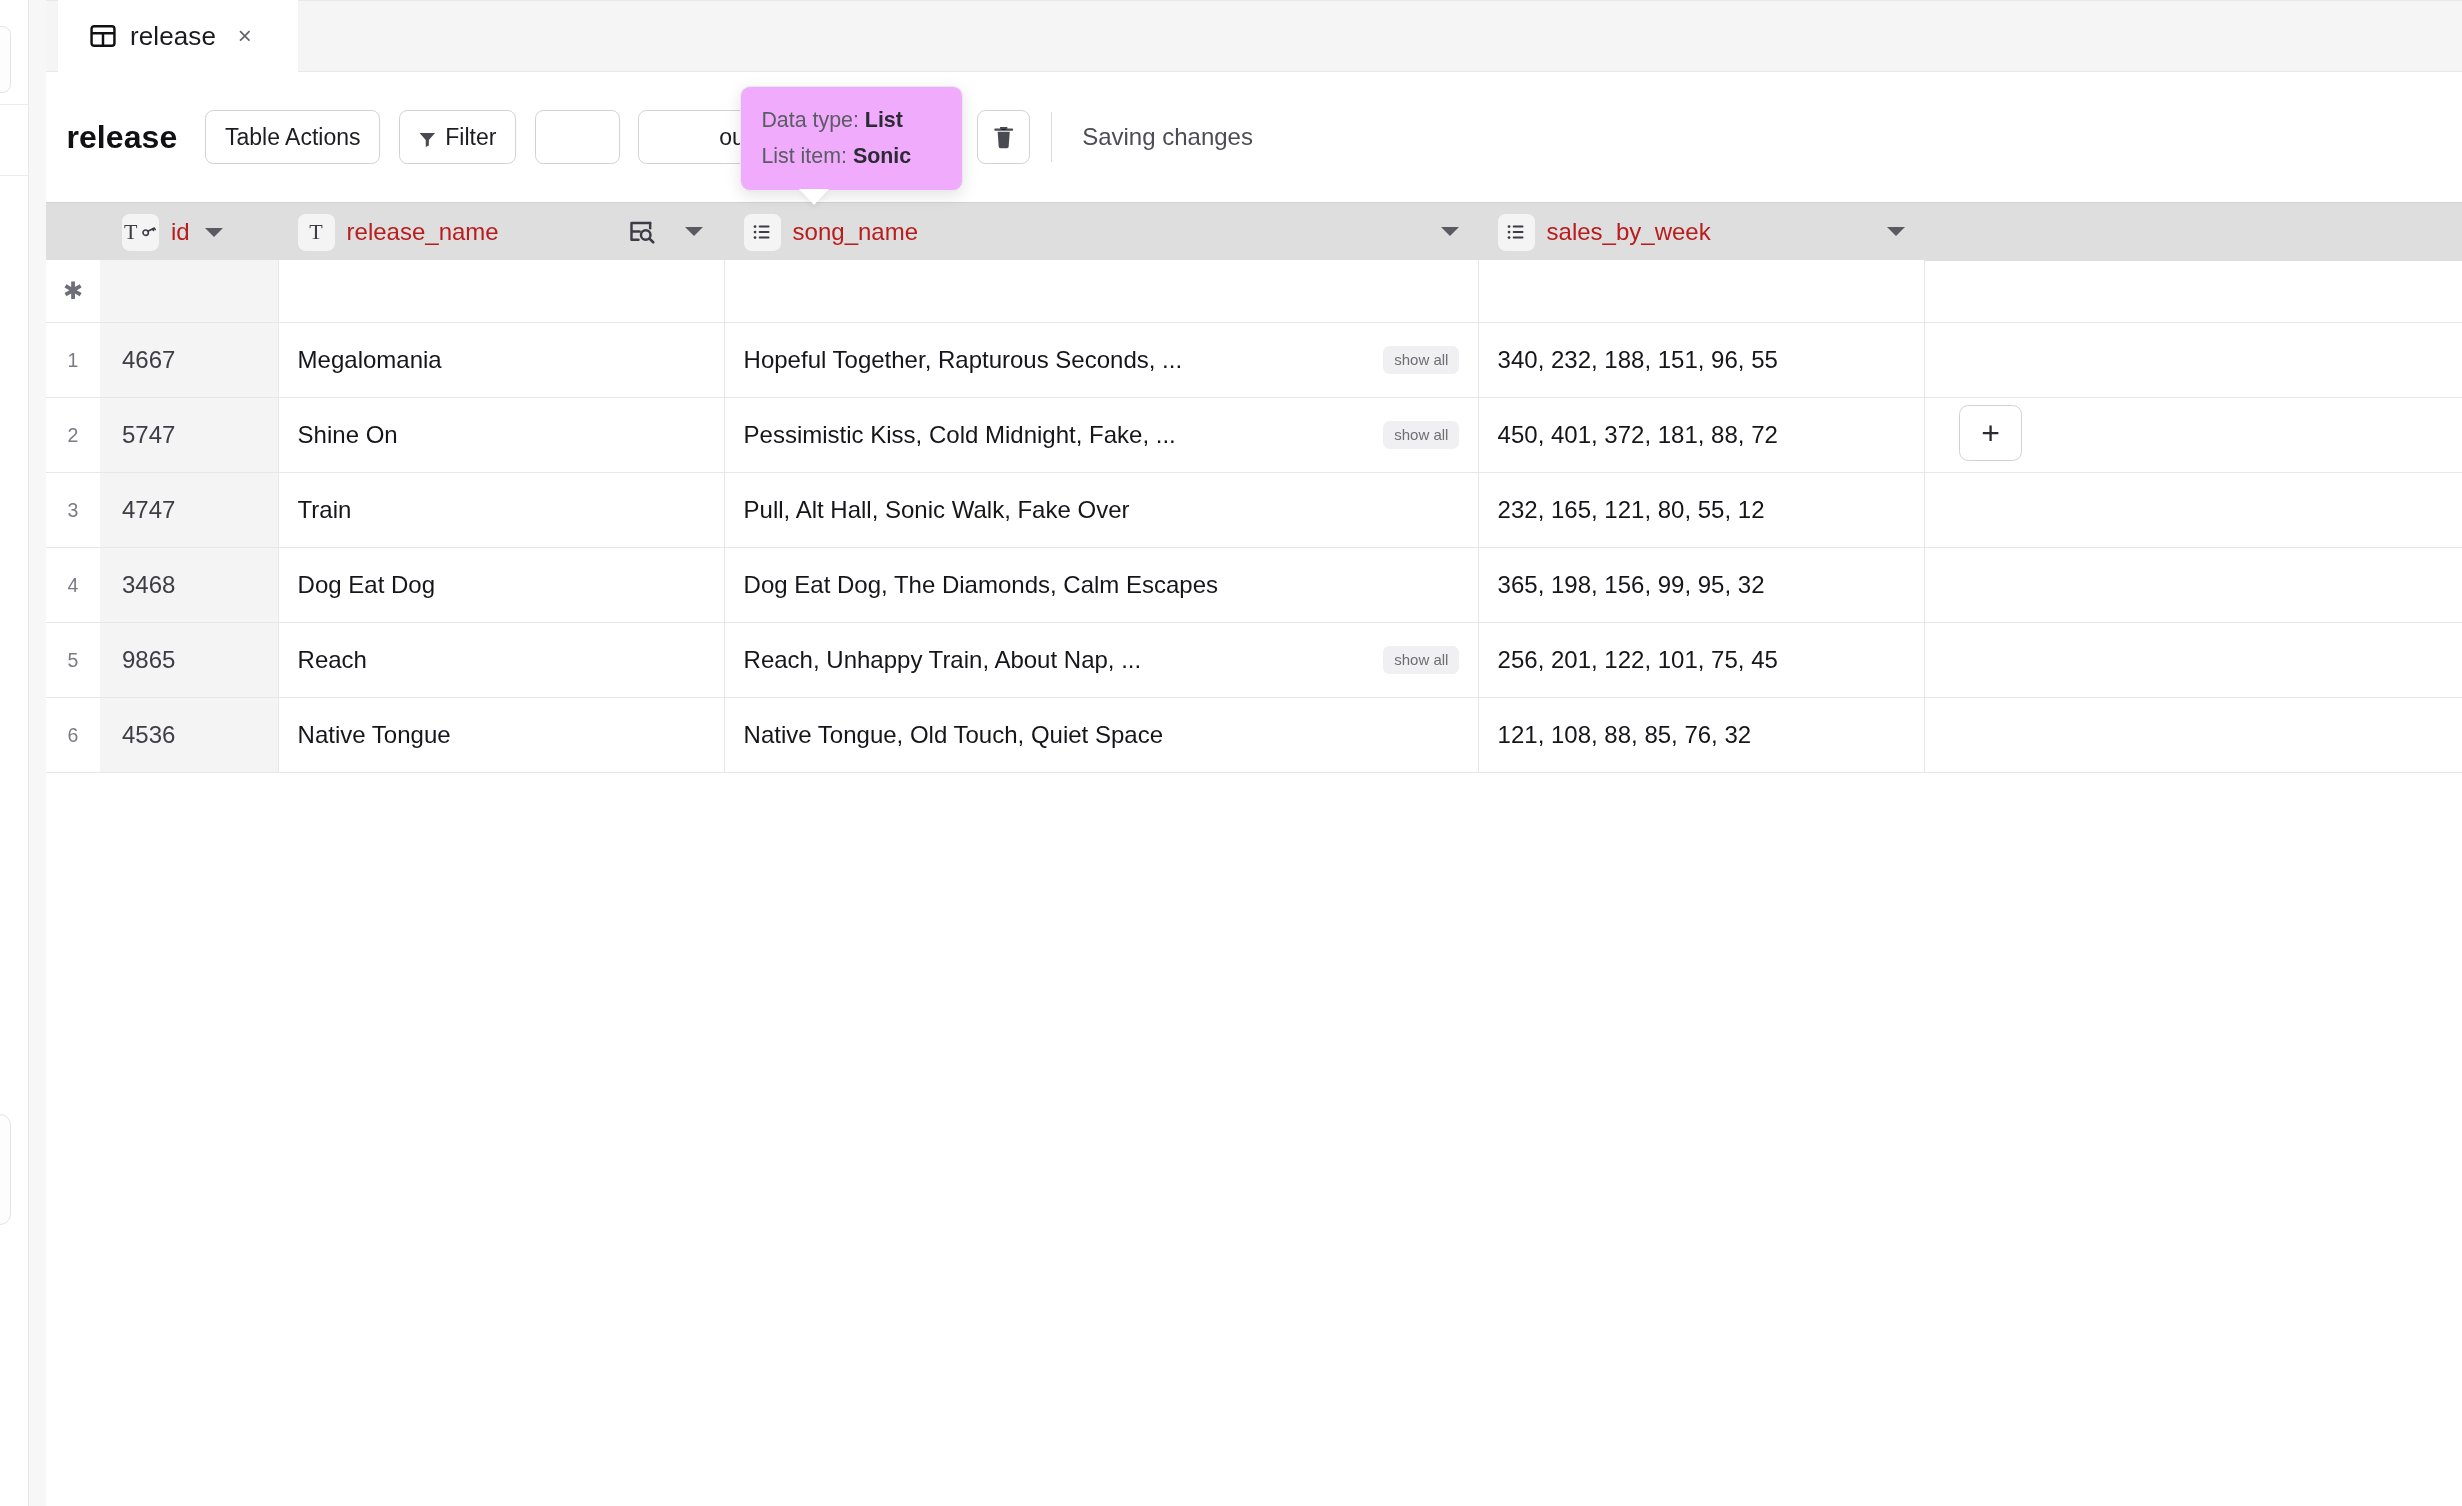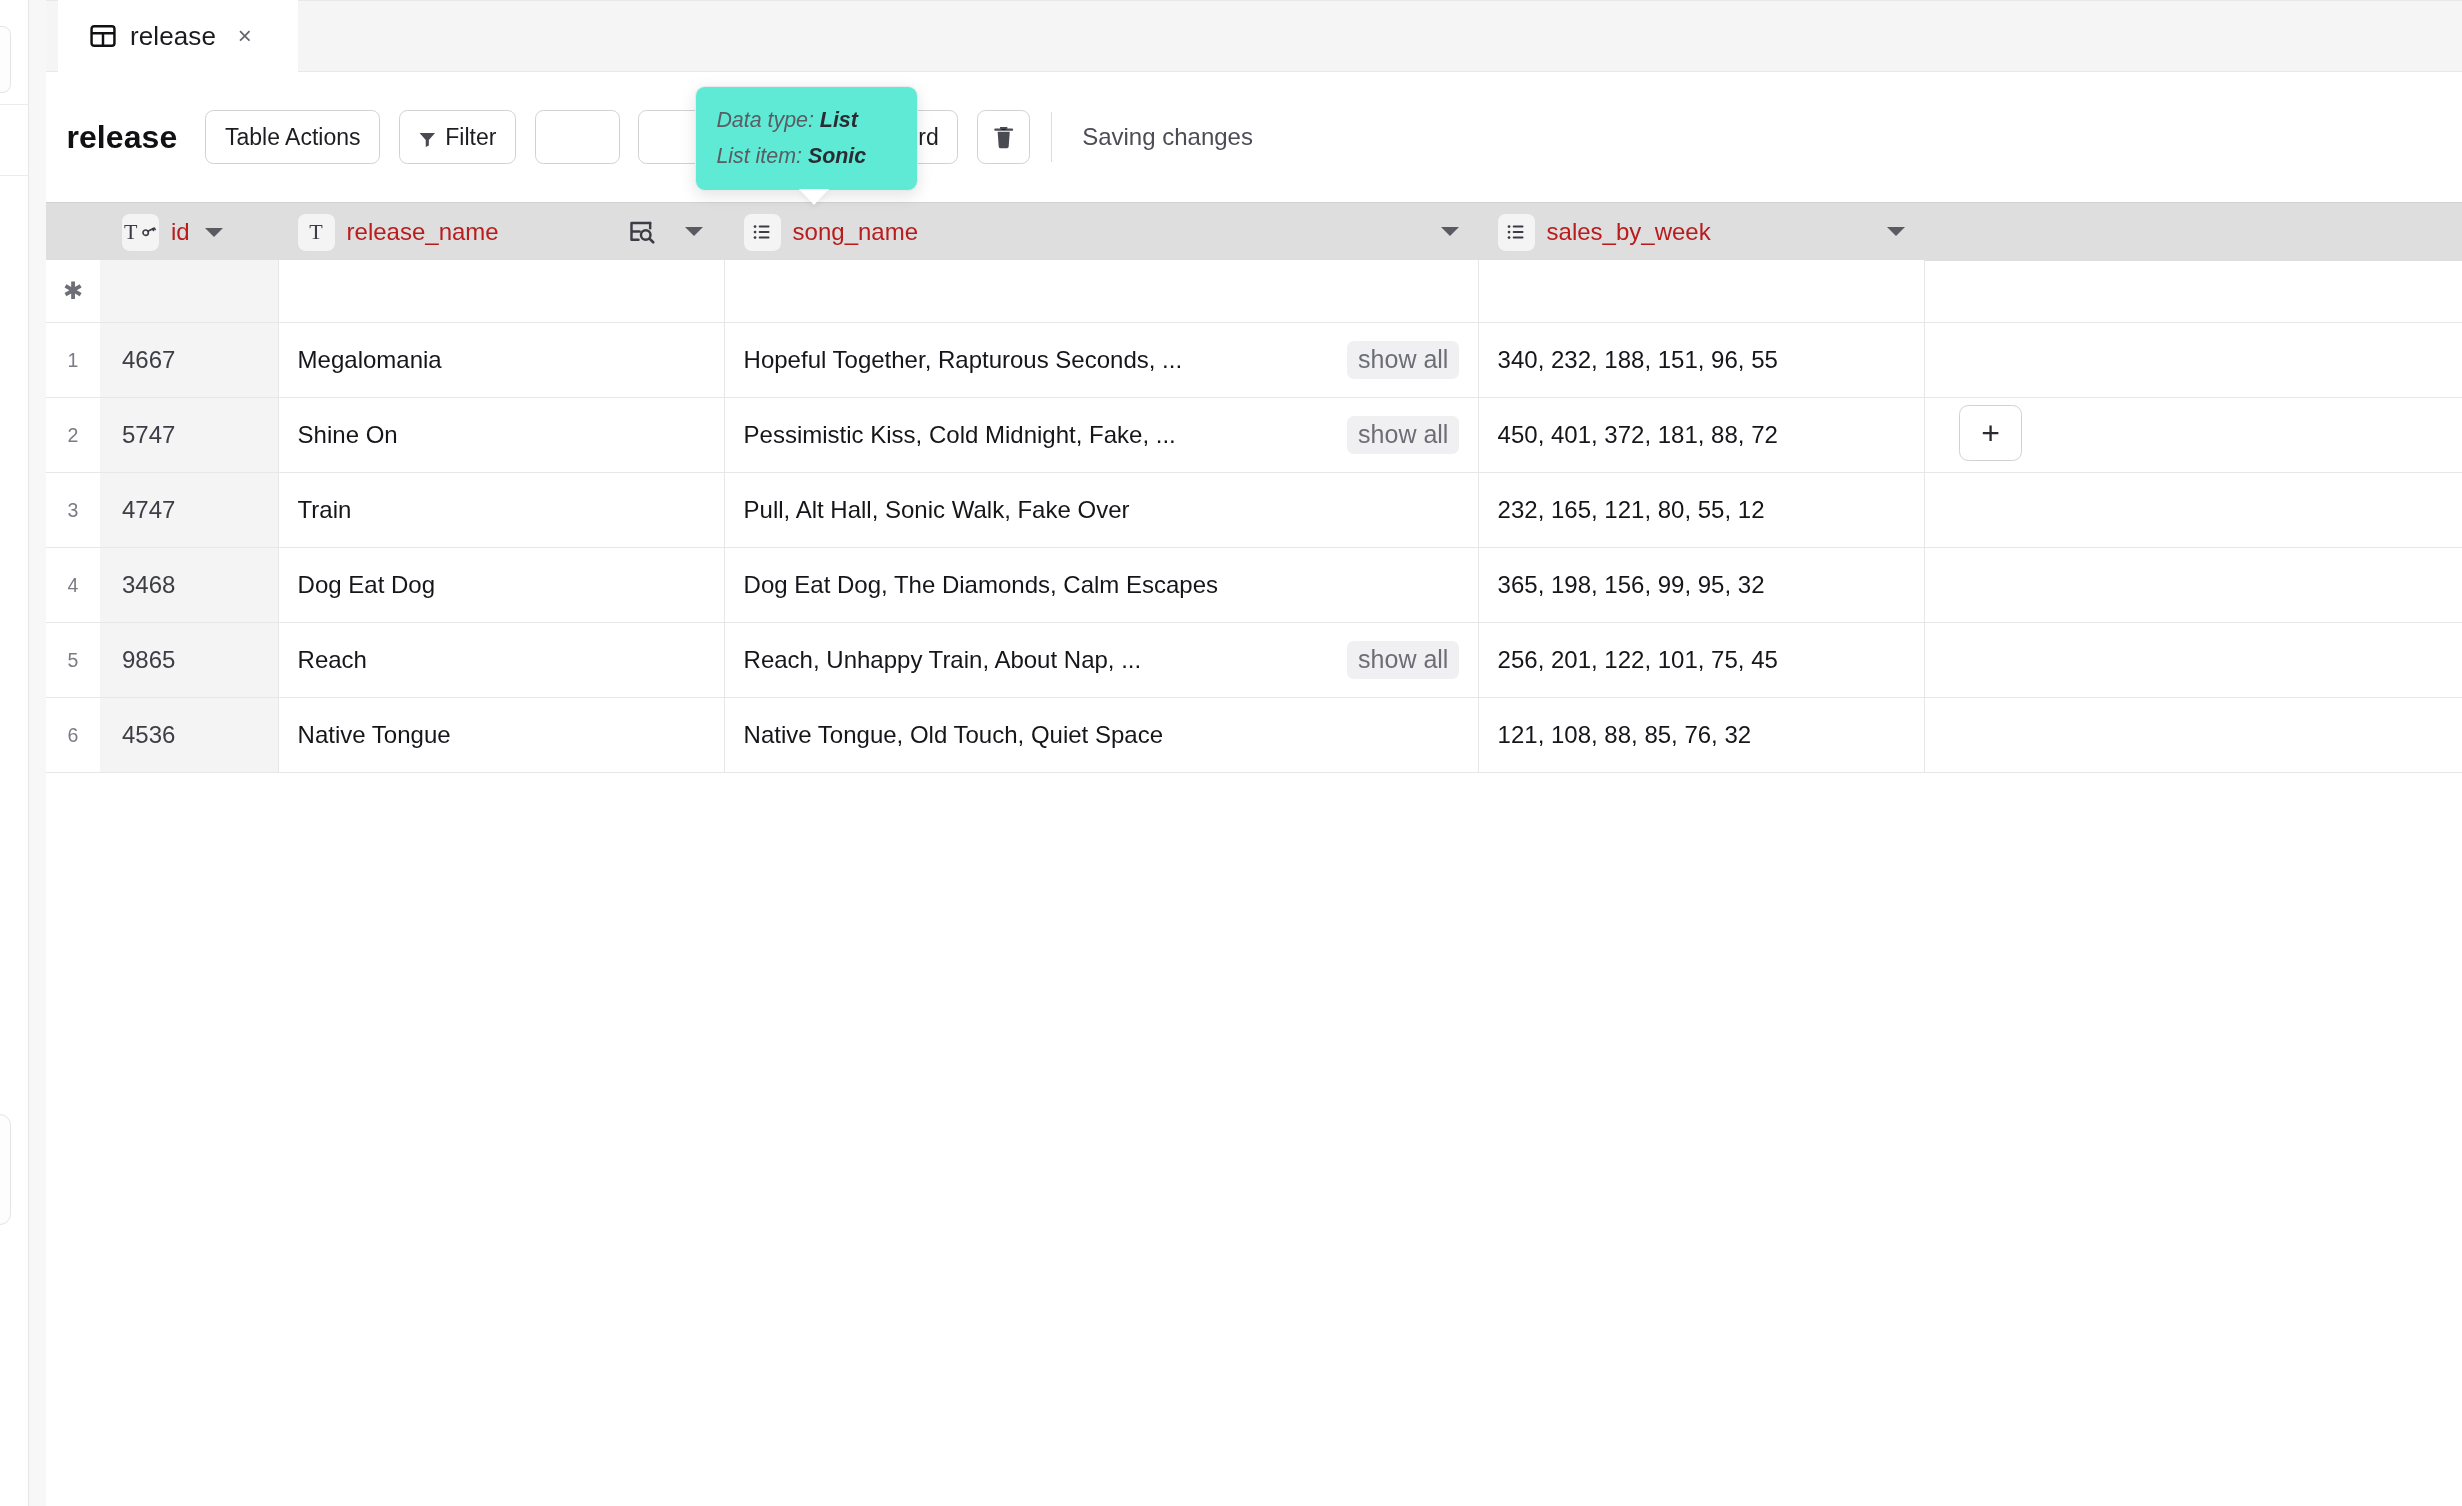--- a/index.html
+++ b/index.html
@@ -76,24 +76,24 @@
   }
   #saving-status {
     font-size: 24px; color: #4c4c54; white-space: nowrap; margin-left: 10px;
   }
   .funnel-icon { width: 18.6px; height: 18.6px; flex: none; }
   .plus-glyph { font-size: 27px; line-height: 1; color: #1d1d21; margin-right: 1.9px; }
   .trash-icon { width: 21.4px; height: 25px; flex: none; }
 
   
   #type-tooltip {
-    position: absolute; left: 649px; top: 86px; width: 223px; height: 105px;
-    background: #5eead4; border: 0.9px solid #eaeaec; border-radius: 10.2px;
+    position: absolute; left: 694px; top: 86px; width: 223px; height: 105px;
+    background: #f0abfc; border: 0.9px solid #eaeaec; border-radius: 10.2px;
     box-shadow: 0 4.6px 16px rgba(0,0,0,0.11);
-    padding: 15px 0 0 20.4px; z-index: 40; font-style: italic;
+    padding: 15px 0 0 20.4px; z-index: 40;
   }
   #type-tooltip .tt-line {
     font-size: 21.4px; color: #5b5b63; line-height: 36px; white-space: nowrap;
   }
   #type-tooltip .tt-line b { color: #2b2b33; font-weight: bold; }
   #tooltip-arrow {
     position: absolute; left: 753px; top: 189px; width: 0; height: 0;
     border-left: 15px solid transparent; border-right: 15px solid transparent;
     border-top: 16px solid #ffffff; z-index: 41;
     filter: drop-shadow(0 3.7px 2.8px rgba(0,0,0,0.05));
@@ -151,21 +151,21 @@
   .cell.c-song { width: 754px; padding-left: 18.6px; justify-content: space-between; }
   .cell.c-sales { width: 446px; padding-left: 18.6px; border-right: 0.9px solid #e7e7e9; }
 
   #newrow { height: 63px; }
   #newrow .cell.c-id { background:#f4f4f5; }
   #newrow .cell.gutter .asterisk { font-size: 24px; color:#6e6e78; line-height:1; }
   .datarow { height: 75px; }
 
   .song-text { overflow: hidden; text-overflow: ellipsis; white-space: nowrap; }
   .show-all {
-    background: #f0f0f2; color: #6d6d76; font-size: 25px;
+    background: #f0f0f2; color: #6d6d76; font-size: 15px;
     border-radius: 6.5px; padding: 5.6px 11px; margin-left: 13px; flex: none;
     cursor: pointer; line-height: 1.1;
   }
   .show-all.hidden { visibility: hidden; }
 </style>
 </head>
 <body>
 
 <div id="left-rail">
   <div class="rail-pill" style="top:26px; height:67px;"></div>

